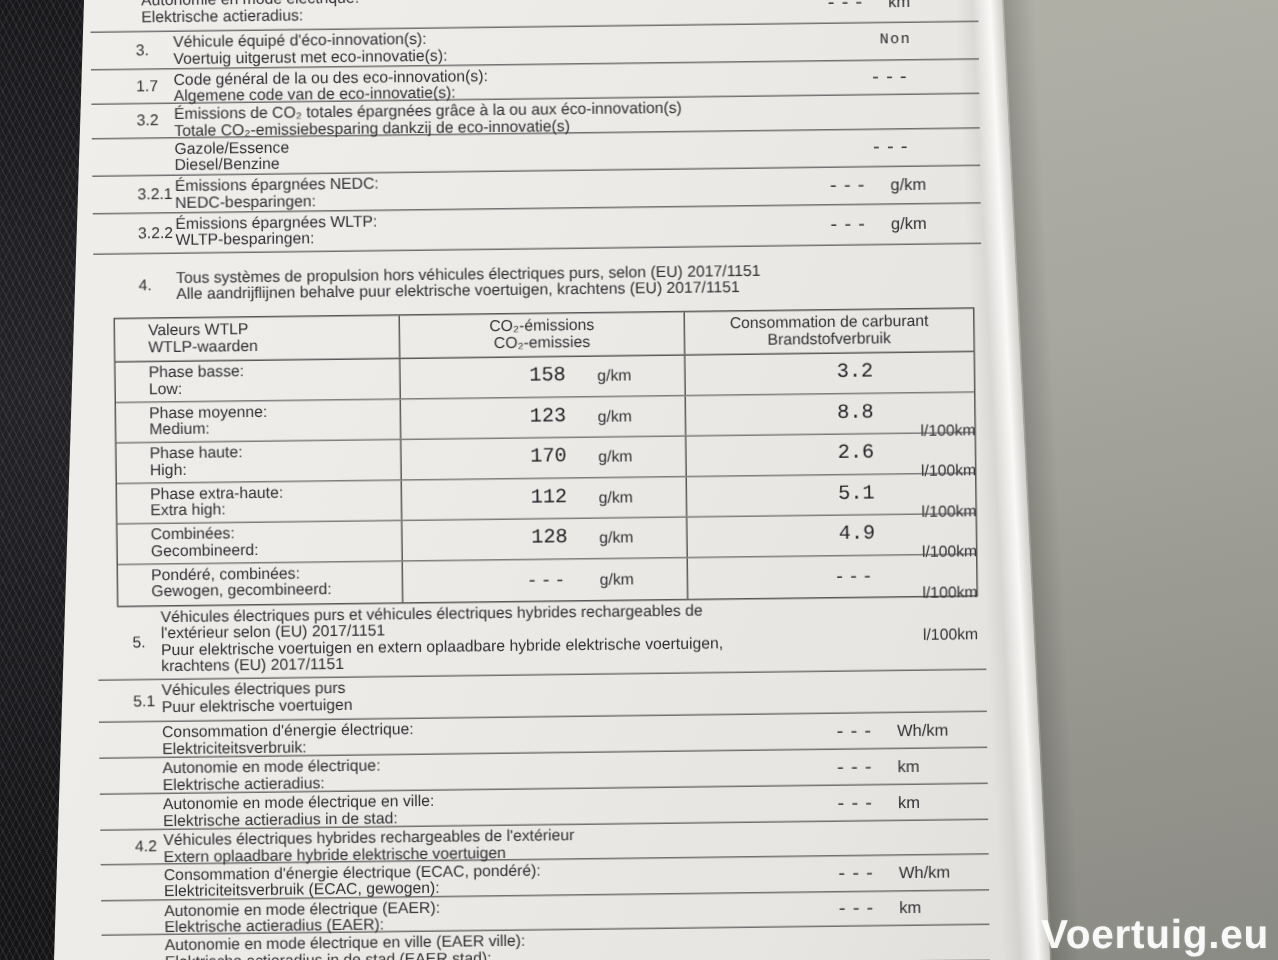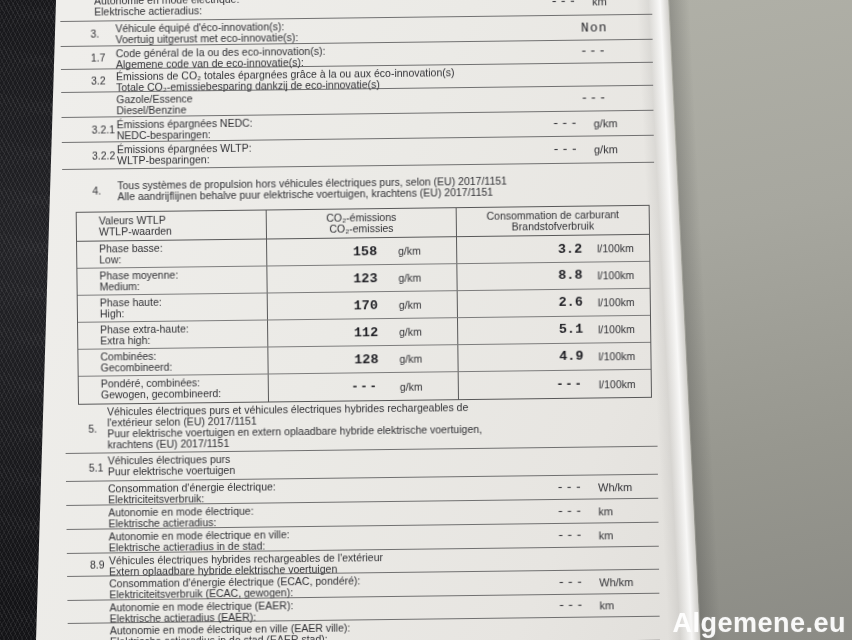--- a/index.html
+++ b/index.html
@@ -32,44 +32,44 @@
   .top .num{margin-left:30px;width:25px;}
   .top.cut .num{margin-left:30px;width:4px;}
   .b5 .num{margin-left:23px;width:19px;}
   .lbl{font-size:10.5px;line-height:11.2px;padding-top:1.5px;}
   .lbl div{white-space:nowrap;}
   .r4 .lbl{padding-top:11px;}
   .val{position:absolute;right:74px;top:50%;transform:translateY(-50%);
     font-family:"Liberation Mono","DejaVu Sans Mono",monospace;font-size:12px;
     letter-spacing:2px;color:#26262b;white-space:nowrap;}
   .val.wide{right:45px;}
-  .val.big{font-size:13px;letter-spacing:1px;}
+  .val.big{font-size:10px;letter-spacing:1px;}
   .unit{position:absolute;left:532px;top:50%;transform:translateY(-50%);
     font-size:11px;white-space:nowrap;}
   
   .wltb{position:relative;margin-left:13px;width:572px;
     border:1px solid rgba(62,62,64,.85);box-sizing:content-box;}
   .thead,.trow{display:flex;position:relative;box-sizing:border-box;}
   .thead{height:29px;border-bottom:1px solid rgba(62,62,64,.85);}
   .trow{height:27px;border-bottom:1px solid rgba(78,78,80,.7);}
   .trow.last{border-bottom:none;}
   .c1{width:189px;box-sizing:border-box;padding-left:22px;font-size:10.5px;line-height:11.2px;padding-top:2px;}
   .c2{width:190px;box-sizing:border-box;border-left:1px solid rgba(62,62,64,.85);position:relative;}
   .c3{flex:1;border-left:1px solid rgba(62,62,64,.85);position:relative;}
   .hc{display:flex;flex-direction:column;align-items:center;justify-content:center;
     font-size:10.5px;line-height:11.5px;text-align:center;}
   .hc1{padding-top:3px;}
   .tval{position:absolute;top:50%;transform:translateY(-50%);
-    font-family:"Liberation Mono","DejaVu Sans Mono",monospace;font-size:13.5px;color:#1f1f24;white-space:nowrap;font-weight:bold;}
+    font-family:"Liberation Mono","DejaVu Sans Mono",monospace;font-size:13.5px;color:#1f1f24;white-space:nowrap;}
   .tval.dash{letter-spacing:2px;font-size:12px;}
   .c2 .tval{right:79px;}
   .c3 .tval{right:67px;}
   .tunit{position:absolute;top:50%;transform:translateY(-50%);font-size:10.5px;white-space:nowrap;}
   .c2 .tunit{left:131px;}
-  .c3 .tunit{left:140px;}
+  .c3 .tunit{left:156px;margin-top:39px;}
   
   .watermark{position:absolute;right:6px;bottom:1px;font-size:27px;font-weight:bold;
     letter-spacing:.5px;color:rgba(255,255,255,.93);text-shadow:0 0 2px rgba(255,255,255,.2);}
 </style>
 </head>
 <body>
 
 <div class="stage">
   <div class="bg-left"></div>
   <div class="bg-right"></div>
@@ -303,21 +303,21 @@
       <div class="num"></div>
       <div class="lbl">
         <div>Autonomie en mode électrique en ville:</div>
         <div>Elektrische actieradius in de stad:</div>
       </div>
       <div class="val">---</div>
       <div class="unit">km</div>
     </div>
 
     <div class="r b5 h23">
-      <div class="num">8.9</div>
+      <div class="num">4.2</div>
       <div class="lbl">
         <div>Véhicules électriques hybrides rechargeables de l'extérieur</div>
         <div>Extern oplaadbare hybride elektrische voertuigen</div>
       </div>
     </div>
 
     <div class="r b5 h24">
       <div class="num"></div>
       <div class="lbl">
         <div>Consommation d'énergie électrique (ECAC, pondéré):</div>
@@ -340,14 +340,14 @@
     <div class="r b5 h24">
       <div class="num"></div>
       <div class="lbl">
         <div>Autonomie en mode électrique en ville (EAER ville):</div>
         <div>Elektrische actieradius in de stad (EAER stad):</div>
       </div>
     </div>
 
   </div>
 
-  <div class="watermark">Algemene.eu</div>
+  <div class="watermark">Voertuig.eu</div>
 </div>
 
 </body></html>

